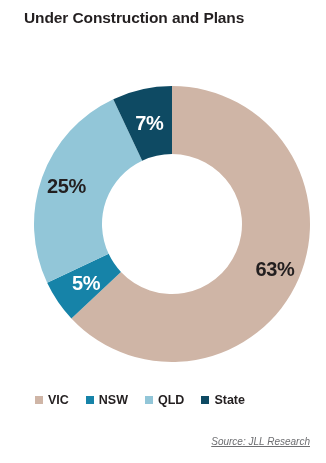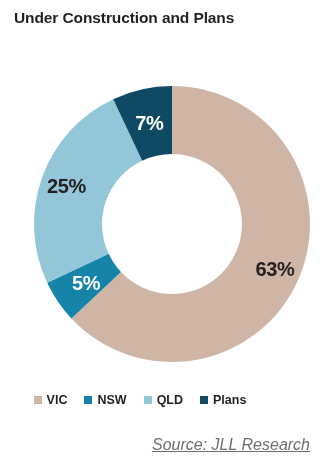--- a/index.html
+++ b/index.html
@@ -23,20 +23,21 @@
     top: 8px;
     width: 300px;
     font-size: 15.5px;
     font-weight: bold;
     line-height: 1.35;
     color: #231f20;
     letter-spacing: -0.1px;
   }
   #chart-title .title-line {
     display: block;
+    margin-left: 10px;
   }
 
   
   #donut-wrap {
     position: absolute;
     left: 0;
     top: 0;
     width: 326px;
     height: 390px;
   }
@@ -86,21 +87,21 @@
     color: #231f20;
     line-height: 1;
     white-space: nowrap;
   }
 
   
   #source-note {
     position: absolute;
     right: 16px;
     top: 436px;
-    font-size: 16px;
+    font-size: 10px;
     font-style: italic;
     color: #6d6e71;
     text-decoration: underline;
     white-space: nowrap;
   }
 </style>
 </head>
 <body>
 
 <div id="chart-title">
@@ -132,17 +133,17 @@
     <div class="legend-item">
       <span class="legend-swatch" style="background: rgb(22, 131, 168);"></span>
       <span class="legend-label">NSW</span>
     </div>
     <div class="legend-item">
       <span class="legend-swatch" style="background: rgb(146, 198, 216);"></span>
       <span class="legend-label">QLD</span>
     </div>
     <div class="legend-item">
       <span class="legend-swatch" style="background: rgb(14, 74, 99);"></span>
-      <span class="legend-label">Plans</span>
+      <span class="legend-label">State</span>
     </div>
   </div>
 
 <div id="source-note">Source: JLL Research</div>
 
 </body></html>

